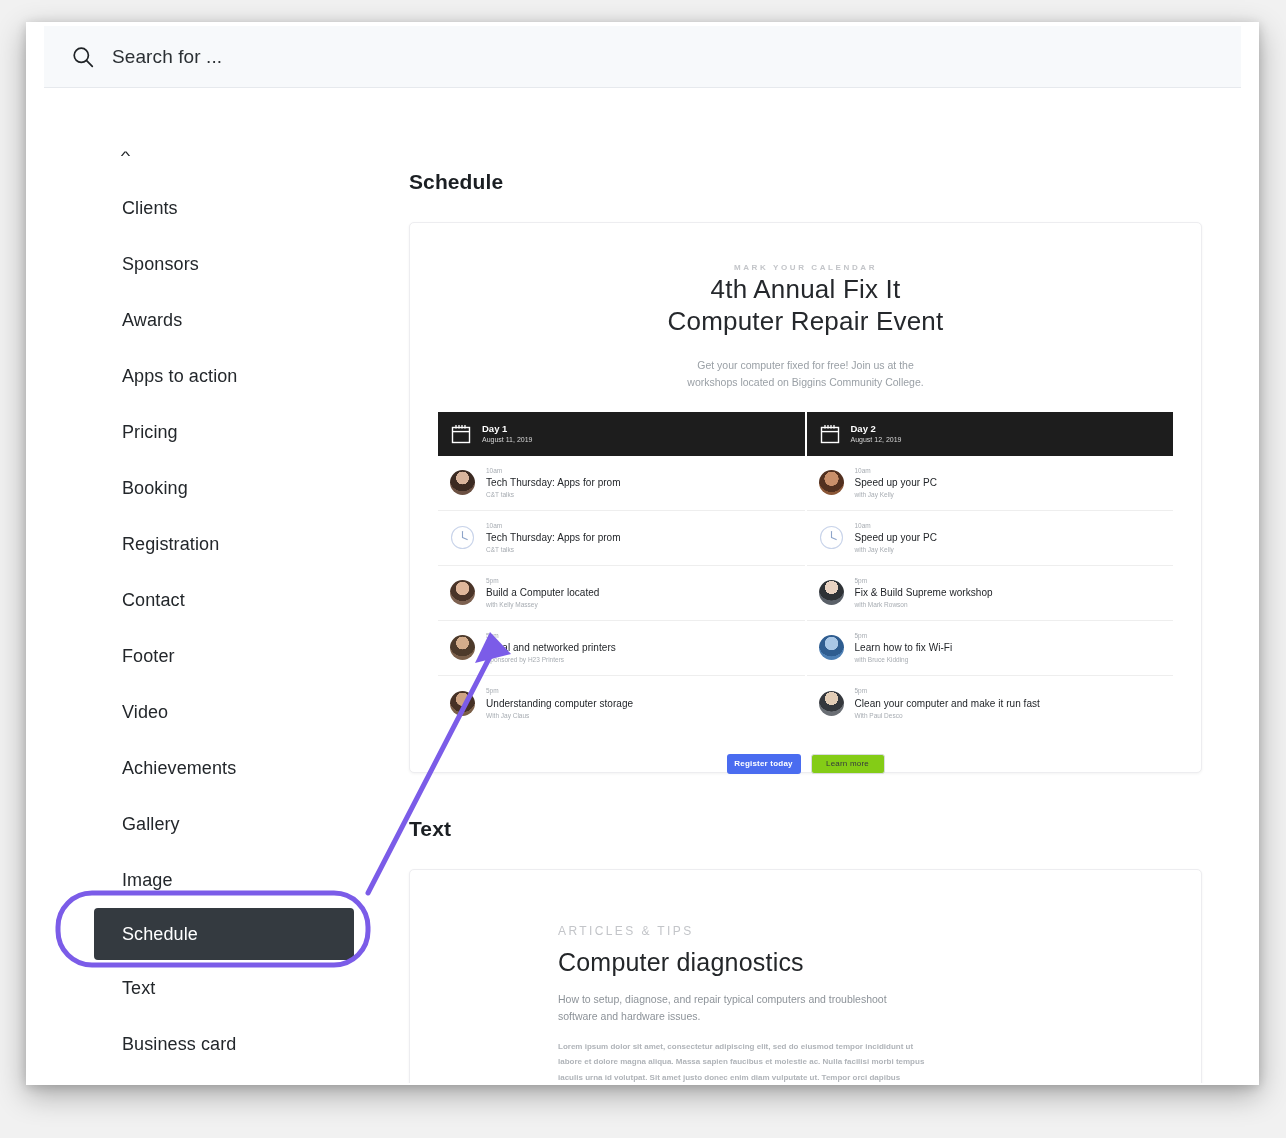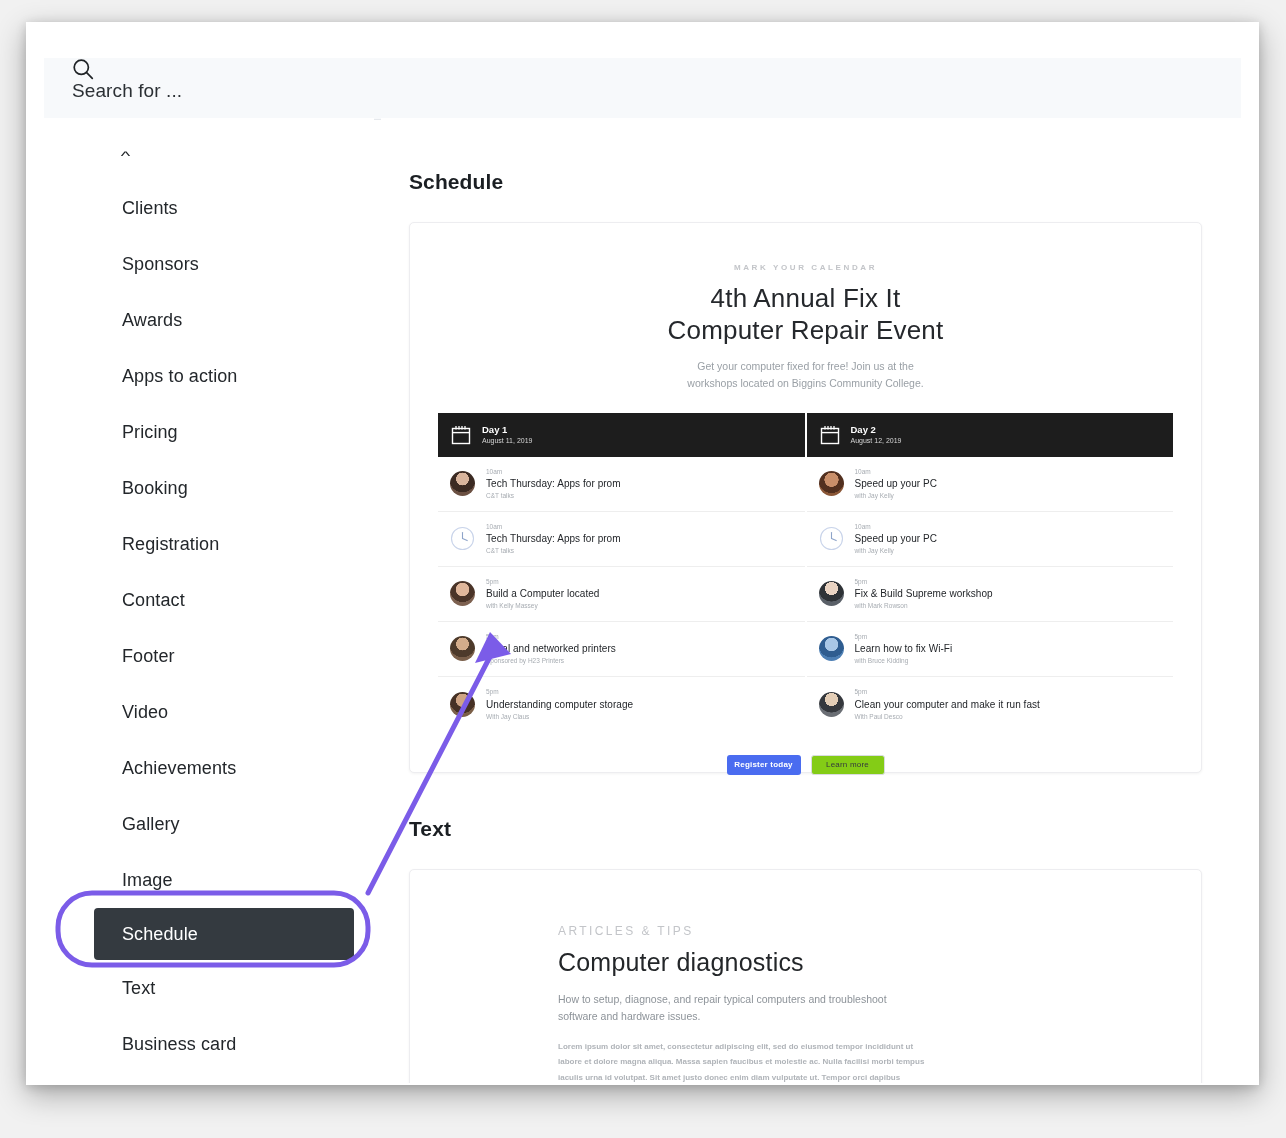--- a/index.html
+++ b/index.html
@@ -16,27 +16,26 @@
     position: absolute;
     left: 26px; top: 22px;
     width: 1233px; height: 1063px;
     background: #ffffff;
     box-shadow: 0 10px 28px rgba(0,0,0,0.30), 0 2px 10px rgba(0,0,0,0.16);
     overflow: hidden;
   }
 
   
   .search-bar {
-    position: absolute; left: 18px; top: 36px;
+    position: absolute; left: 18px; top: 4px;
     width: 1197px; height: 62px;
     background: #f7f9fb;
     border-bottom: 1px solid #e6e9ed;
-    display: flex; align-items: flex-start;
+    display: flex; align-items: center;
     padding-left: 28px;
-    flex-direction: column;
   }
   .search-icon { width: 22px; height: 22px; flex: 0 0 auto; margin-right: 18px; }
   .search-icon svg { display:block; }
   .search-placeholder {
     font-size: 19px; color: #2b3034; letter-spacing: .1px;
   }
 
   
   .sidebar {
     position: absolute; left: 18px; top: 96px;
@@ -98,28 +97,28 @@
   .eyebrow {
     text-align: center;
     font-size: 8px; letter-spacing: 2.6px;
     color: #c3c5c9; font-weight: bold;
     text-transform: uppercase;
     filter: blur(0.45px);
   }
   .sched-title {
     text-align: center;
     font-size: 26px; color: #25282c;
-    line-height: 1.22; margin-top: 11px;
+    line-height: 1.22; margin-top: 2px;
     letter-spacing: .2px;
     filter: blur(0.3px);
   }
   .sched-sub {
     text-align: center;
     font-size: 10.5px; color: #9aa0a6;
-    line-height: 1.55; margin-top: 12px;
+    line-height: 1.55; margin-top: 20px;
     filter: blur(0.55px);
   }
   .sched-grid {
     display: flex; gap: 2px;
     margin: 22px 28px 0 28px;
   }
   .sched-col { flex: 1 1 0; }
   .day-head {
     background: #1d1d1d; color: #fff;
     height: 44px; display: flex; align-items: center;

